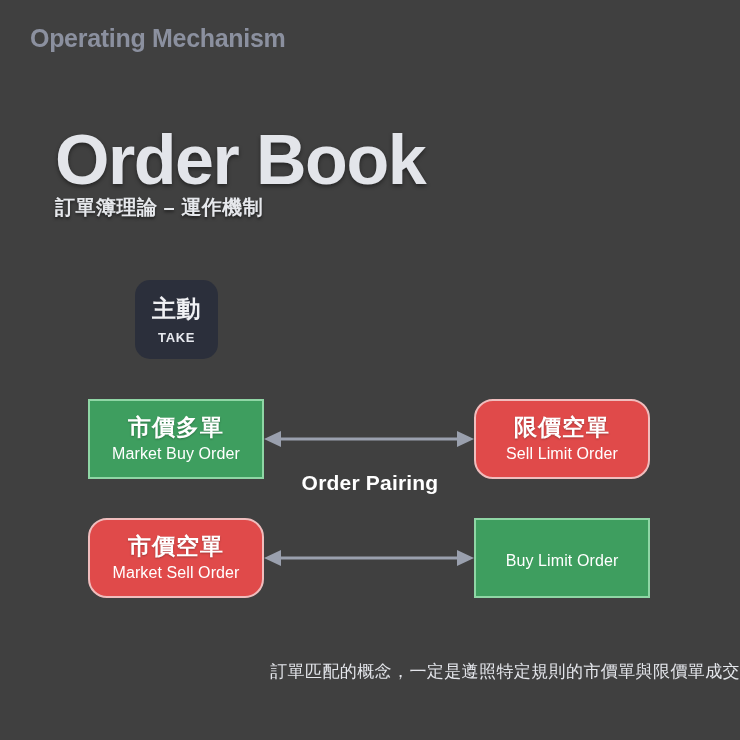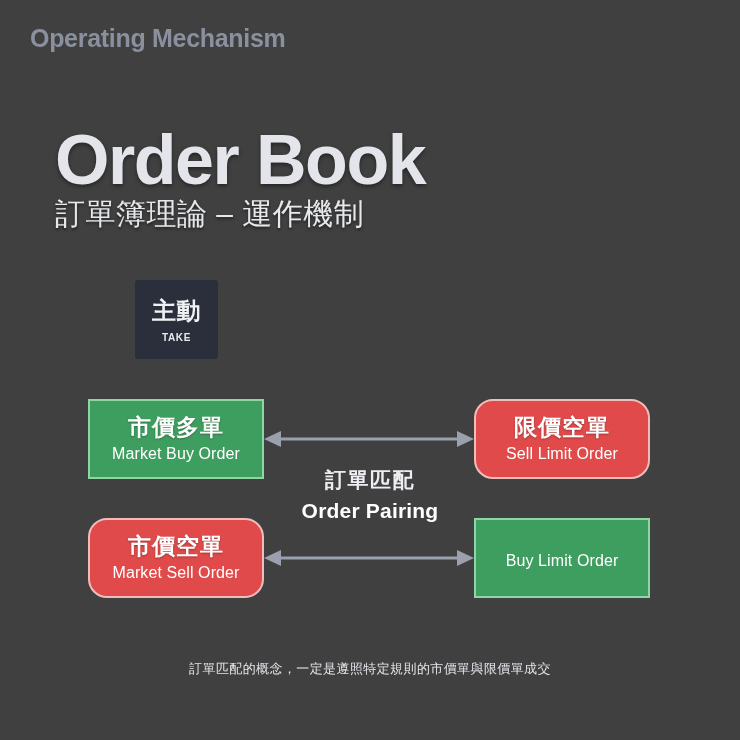--- a/index.html
+++ b/index.html
@@ -43,55 +43,55 @@
     letter-spacing: -1.5px;
     color: #e3e5ea;
     white-space: nowrap;
     text-shadow: 0 2px 4px rgba(0,0,0,0.45);
   }
 
   .subtitle {
     position: absolute;
     left: 55px;
     top: 194px;
-    font-size: 30px;
-    font-weight: normal;
+    font-size: 20px;
+    font-weight: bold;
     letter-spacing: 0.5px;
     color: #e6e8ec;
     white-space: nowrap;
     text-shadow: 0 2px 3px rgba(0,0,0,0.5);
   }
 
   
   .badge {
     position: absolute;
     width: 83px;
     height: 79px;
     background: #2b2f3b;
-    border-radius: 3px;
+    border-radius: 15px;
     display: flex;
     flex-direction: column;
     align-items: center;
     justify-content: center;
     box-sizing: border-box;
     padding-top: 2px;
   }
   .badge-take { left: 135px; top: 280px; }
   .badge-make { left: 521px; top: 280px; }
 
   .badge-zh {
     font-size: 24px;
     font-weight: bold;
     color: #f0f1f4;
     line-height: 1.1;
     letter-spacing: 0.5px;
   }
   .badge-en {
     margin-top: 7px;
-    font-size: 10px;
+    font-size: 13px;
     font-weight: bold;
     letter-spacing: 0.6px;
     color: #e7e9ee;
   }
 
   
   .obox {
     position: absolute;
     width: 176px;
     height: 80px;
@@ -167,22 +167,22 @@
     color: #ffffff;
     letter-spacing: 0.2px;
   }
 
   
   .footnote {
     position: absolute;
     left: 0;
     top: 660px;
     width: 740px;
-    text-align: center;
-    font-size: 13px;
+    text-align: right;
+    font-size: 17px;
     color: #e4e6eb;
     letter-spacing: 0.4px;
   }
 </style>
 </head>
 <body>
 
 <div class="slide">
 
   <div class="eyebrow">Operating Mechanism</div>
@@ -226,19 +226,18 @@
 
   <div class="arrow arrow-bottom">
     <svg width="210" height="22" viewBox="0 0 210 22">
       <polygon points="0,11 17,3 17,19" fill="#9aa0ae"></polygon>
       <polygon points="210,11 193,3 193,19" fill="#9aa0ae"></polygon>
       <rect x="15" y="9.5" width="180" height="3" fill="#9aa0ae"></rect>
     </svg>
   </div>
 
   <div class="center-label">
-    <div class="center-zh">訂單匹配</div>
     <div class="center-en">Order Pairing</div>
   </div>
 
   <div class="footnote">訂單匹配的概念，一定是遵照特定規則的市價單與限價單成交</div>
 
 </div>
 
 </body></html>

